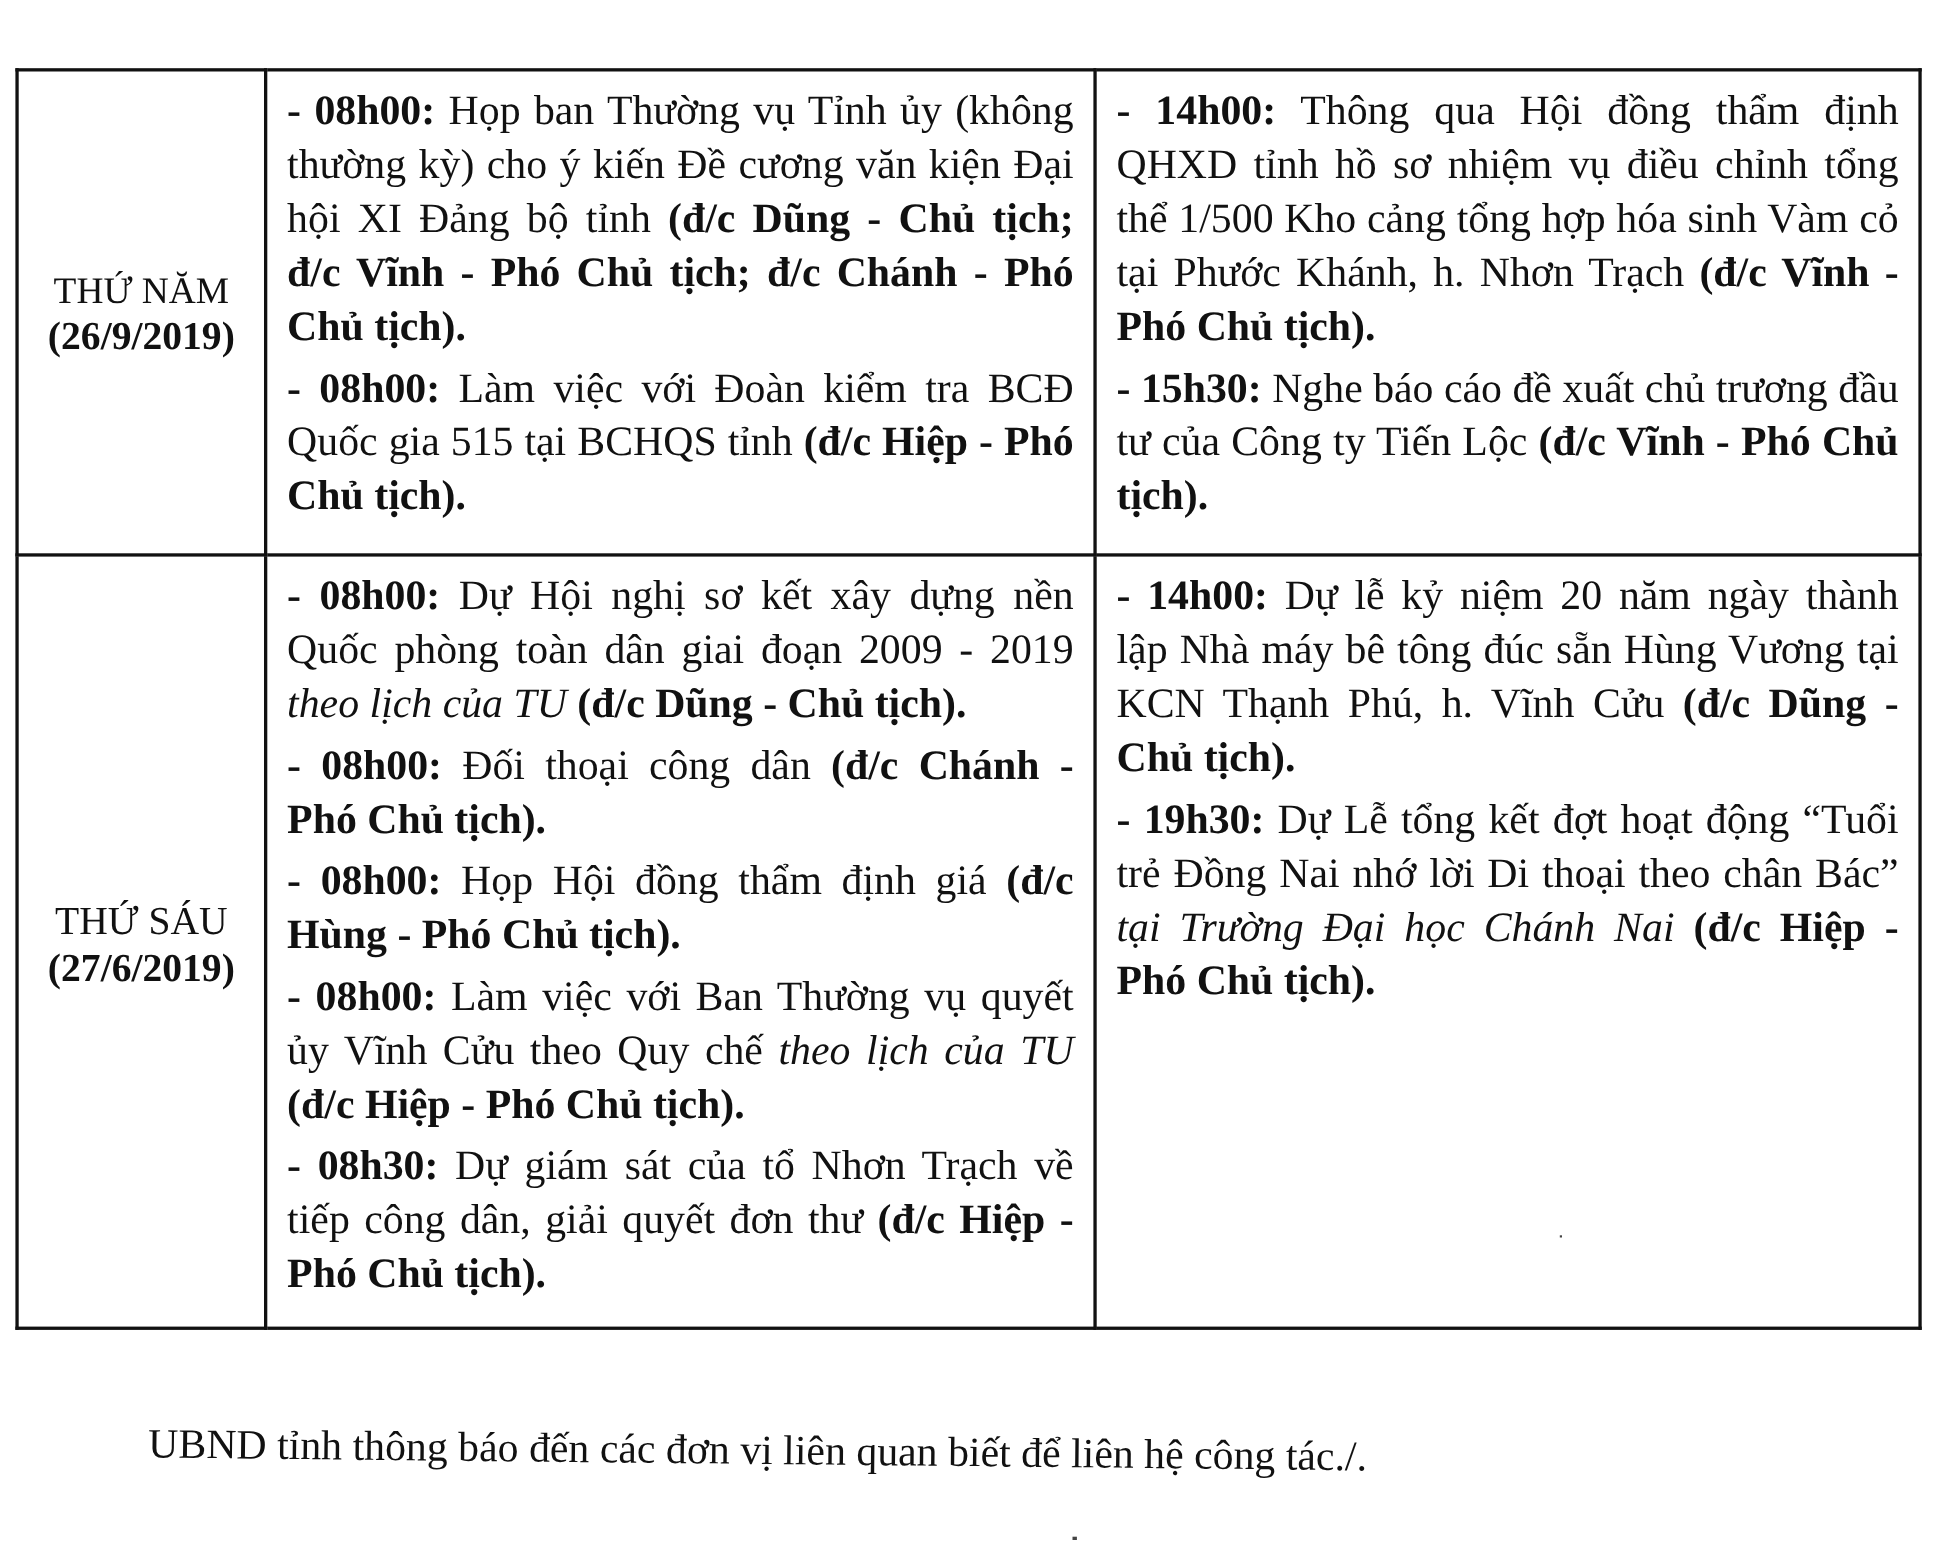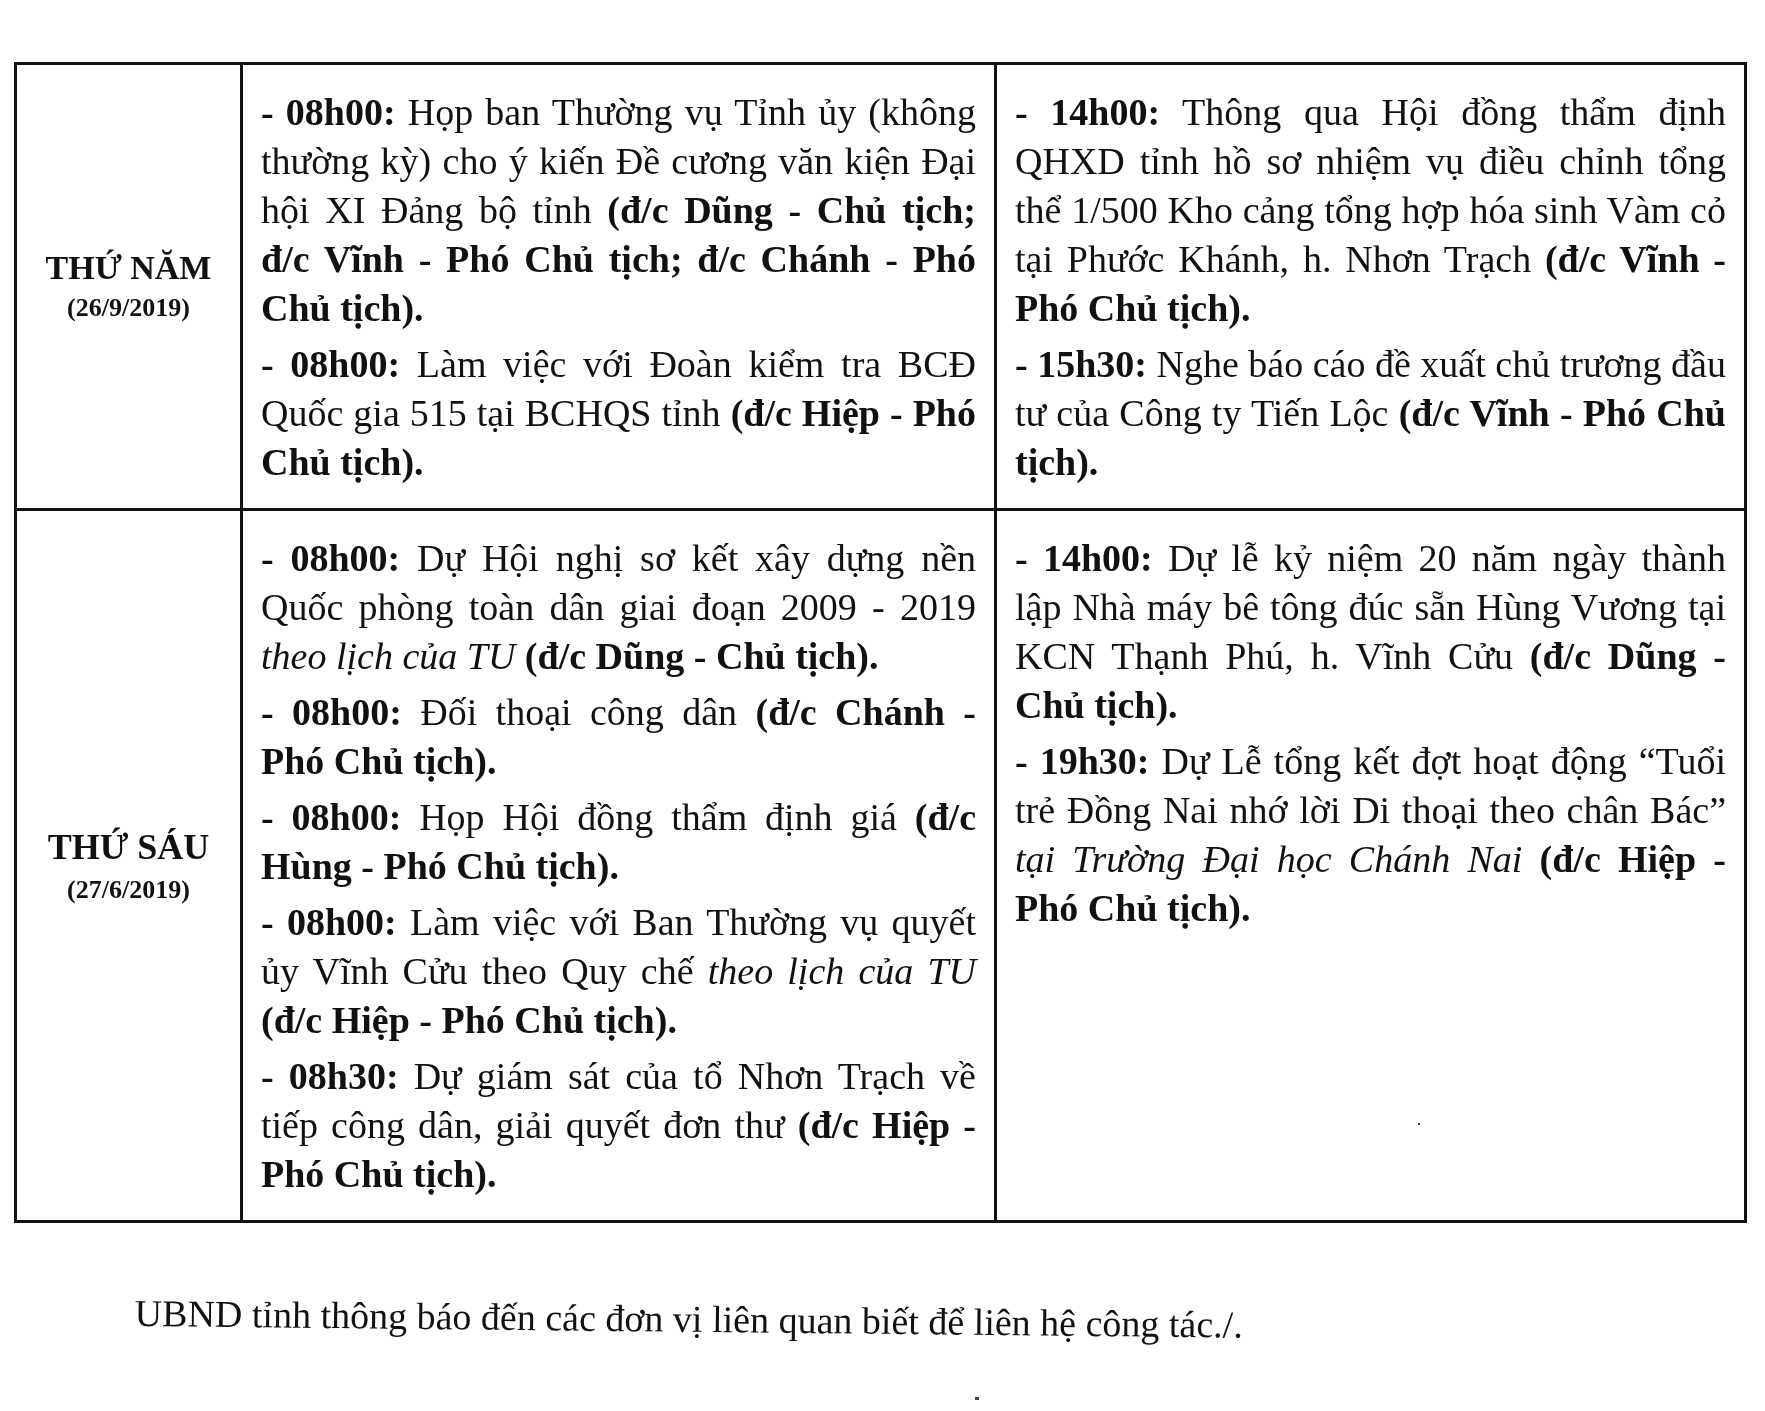--- a/index.html
+++ b/index.html
@@ -12,24 +12,24 @@
     position: absolute; left: 14px; top: 62px;
     width: 1730px; border-collapse: collapse; table-layout: fixed;
   }
   table.schedule td {
     border: 3px solid #111; vertical-align: top; padding: 0;
   }
   col.c-day { width: 226px; }
   col.c-am { width: 754px; }
   col.c-pm { width: 750px; }
   td.day-cell { vertical-align: middle !important; text-align: center; }
-  .day-name { font-weight: bold; font-size: 34px; line-height: 42px; display: block; }
+  .day-name { font-weight: normal; font-size: 34px; line-height: 42px; display: block; }
   .day-name.large { font-size: 36px; line-height: 48px; }
-  .day-date { font-weight: bold; font-size: 26px; line-height: 38px; display: block; }
-  .cell-inner { padding: 23px 18px 14px 18px; }
+  .day-date { font-weight: bold; font-size: 36px; line-height: 38px; display: block; }
+  .cell-inner { padding: 12px 18px 14px 18px; }
   .entry {
     font-size: 38px; line-height: 49px; text-align: justify; margin: 0 0 7px 0;
   }
   .entry b { font-weight: bold; }
   .entry i { }
   .row-1 td { height: 438px; }
   .row-2 td { height: 700px; }
   .closing {
     position: absolute; left: 135px; top: 1290px;
     font-size: 38px; line-height: 46px; transform: rotate(0.6deg); transform-origin: left top;

